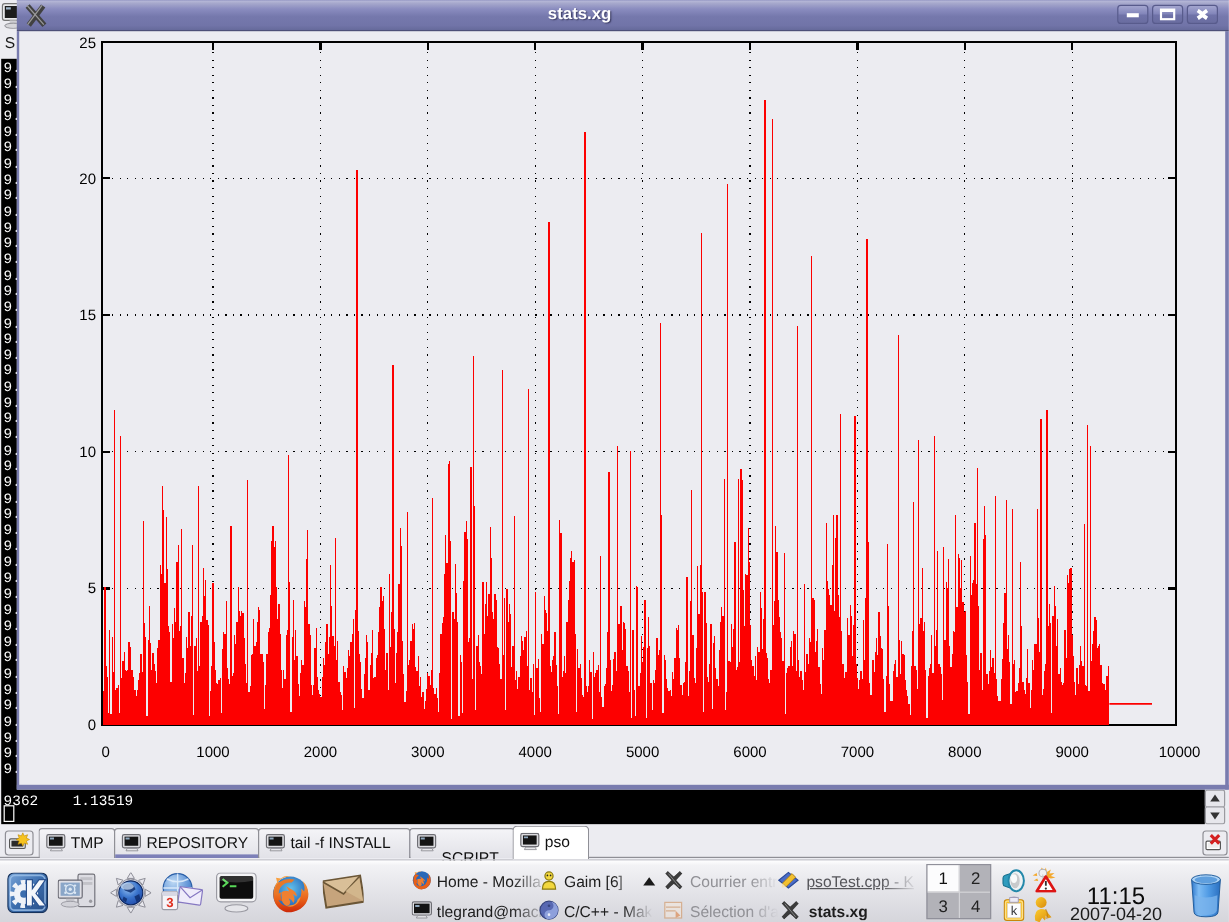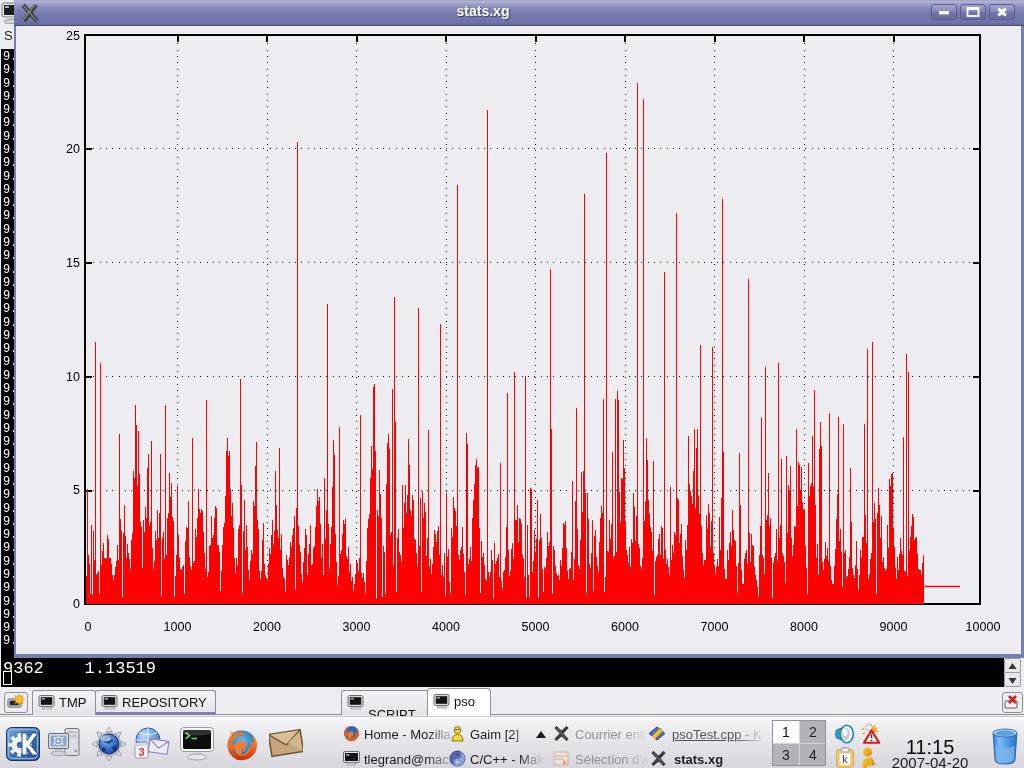--- a/index.html
+++ b/index.html
@@ -3,21 +3,21 @@
 <meta charset="utf-8">
 <style>
   html,body{margin:0;padding:0;width:1024px;height:768px;overflow:hidden;
     font-family:"Liberation Sans",sans-serif;background:#ececf1;}
   .abs{position:absolute;}
   
   #konsole-black{left:1px;top:49px;width:1003px;height:638px;background:#000;}
   #digits{left:3px;top:51px;color:#fff;font-family:"Liberation Mono",monospace;
      font-size:12px;line-height:13.28px;white-space:pre;}
   #statusline{left:3px;top:662px;color:#fff;font-family:"Liberation Mono",monospace;
-     font-size:17px;line-height:13px;white-space:pre;}
+     font-size:12px;line-height:13px;white-space:pre;}
   #cursor{left:3px;top:671px;width:7px;height:12px;border:1px solid #fff;background:#000;}
   #menuS{left:4px;top:28px;font-size:13px;color:#1a1a1a;}
   
   .sbtn{left:1004px;width:15px;height:13px;background:#e7e7ec;border:1px solid #9a9aa0;
      border-radius:2px;color:#222;}
   
   #tabbar{left:0;top:687px;width:1024px;height:43px;background:#ececf1;text-align:center;}
   .tab{position:absolute;top:3px;height:24px;background:linear-gradient(#f4f4f7,#e2e2e8);
      border:1px solid #8f8f96;border-bottom:none;border-radius:3px 3px 0 0;
      font-size:13px;color:#111;white-space:nowrap;}
@@ -134,20 +134,29 @@
   <div class="tab" style="left:95px;width:119px;">
       <svg style="position:absolute;left:5px;top:4px" width="18" height="16" viewBox="0 0 18 16">
         <rect x="1" y="0.5" width="15" height="11" rx="1.5" fill="#dcdce0" stroke="#6e6e74"></rect>
         <rect x="2.8" y="2.2" width="11.4" height="7.6" fill="#141414"></rect>
         <path d="M3.6 3h3.4v1.6H3.6z" fill="#8fa7bd"></path>
         <path d="M5 12h8l1 2H4z" fill="#e6e6ea" stroke="#8a8a90" stroke-width="0.7"></path>
       </svg>
       <div class="lbl" style="top:4px;">REPOSITORY</div>
       <div style="position:absolute;left:0;bottom:0;width:100%;height:3px;background:#7d80b8"></div>
     </div>
+  <div class="tab" style="left:215px;width:125px;">
+      <svg style="position:absolute;left:5px;top:4px" width="18" height="16" viewBox="0 0 18 16">
+        <rect x="1" y="0.5" width="15" height="11" rx="1.5" fill="#dcdce0" stroke="#6e6e74"></rect>
+        <rect x="2.8" y="2.2" width="11.4" height="7.6" fill="#141414"></rect>
+        <path d="M3.6 3h3.4v1.6H3.6z" fill="#8fa7bd"></path>
+        <path d="M5 12h8l1 2H4z" fill="#e6e6ea" stroke="#8a8a90" stroke-width="0.7"></path>
+      </svg>
+      <div class="lbl" style="top:4px;">tail -f INSTALL</div>
+    </div>
   <div class="tab" style="left:341px;width:86px;">
       <svg style="position:absolute;left:5px;top:4px" width="18" height="16" viewBox="0 0 18 16">
         <rect x="1" y="0.5" width="15" height="11" rx="1.5" fill="#dcdce0" stroke="#6e6e74"></rect>
         <rect x="2.8" y="2.2" width="11.4" height="7.6" fill="#141414"></rect>
         <path d="M3.6 3h3.4v1.6H3.6z" fill="#8fa7bd"></path>
         <path d="M5 12h8l1 2H4z" fill="#e6e6ea" stroke="#8a8a90" stroke-width="0.7"></path>
       </svg>
       <div class="lbl" style="top:16px;">SCRIPT</div>
     </div>
   <div class="tab" style="left:427px;width:62px;top:1px;height:27px;background:#ffffff;z-index:3;border-radius:4px 4px 0 0;">
@@ -374,21 +383,21 @@
       <path d="M3 3.6 Q1.2 6 1.4 9 Q1.5 12.5 4 14.6 Q6.5 16.8 9.8 15.9 Q13 15.3 14.9 12.5 Q16.5 10 15.8 6.8 Q15.3 4.5 13.5 3 Q14.8 5.3 14.3 7.5 L13 6.3 Q13.5 9.5 11.5 11.8 Q9.5 14 6.8 13.5 Q4.5 13 3.5 11 L5.3 11.5 Q4 9.8 4.8 7.8 L3.5 8.3 Q3.8 5.5 6 4.3 Q4.3 3.8 3 3.6 Z" fill="#e86018"></path>
       <path d="M4.8 7.8 Q6.5 6.8 8 7.5 L6.8 5.3 L9.3 6.8 Q11 7.8 11.3 9.5 L9.5 8.5 Q10.8 10.5 9.8 12.3 Q9.3 10.8 7.8 10.3 Q9.5 13 7 13.5 Q5.3 12.8 4.9 10.8 Z" fill="#f08030"></path>
     </svg>
 <div class="titem  fade" style="left:364px;top:10px;width:96px">Home - Mozilla Fir</div>
 <svg style="position:absolute;left:449px;top:8px" width="17" height="17" viewBox="0 0 17 17">
       <circle cx="8.5" cy="5" r="3.4" fill="#f2d73e" stroke="#8a7a10"></circle>
       <path d="M3 16 Q3 9.5 8.5 9.5 Q14 9.5 14 16 Z" fill="#f2d73e" stroke="#8a7a10"></path>
       <circle cx="7.2" cy="4.5" r="0.7" fill="#222"></circle>
       <circle cx="9.8" cy="4.5" r="0.7" fill="#222"></circle>
     </svg>
-<div class="titem  fade" style="left:470px;top:10px;width:64px">Gaim [2]</div>
+<div class="titem  fade" style="left:470px;top:10px;width:64px">Gaim [6]</div>
 <div style="position:absolute;left:536px;top:14px;width:0;height:0;border-left:5px solid transparent;border-right:5px solid transparent;border-bottom:7px solid #1a1a1a"></div>
 <svg style="position:absolute;left:553px;top:8px" width="17" height="17" viewBox="0 0 17 17">
       <g opacity="1">
         <path d="M2.5 2 L14.5 15 M14.5 2 L2.5 15" stroke="#3c3c3c" stroke-width="3"></path>
         <path d="M3 1.6 L8.5 6.2 L14 1.6 M3 15.4 L8.5 10.8 L14 15.4" stroke="#3c3c3c" stroke-width="1.2" fill="none"></path>
         <path d="M4 3 L13 14" stroke="#888" stroke-width="0.8"></path>
       </g>
     </svg>
 <div class="titem gray fade" style="left:575px;top:10px;width:76px">Courrier entrant</div>
 <svg style="position:absolute;left:648px;top:8px" width="18" height="17" viewBox="0 0 18 17">

